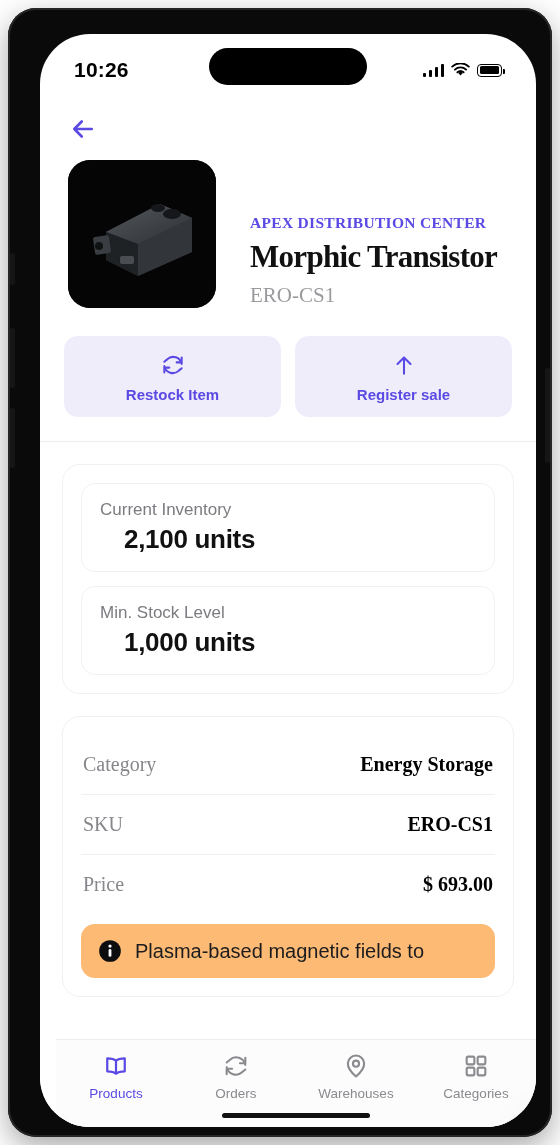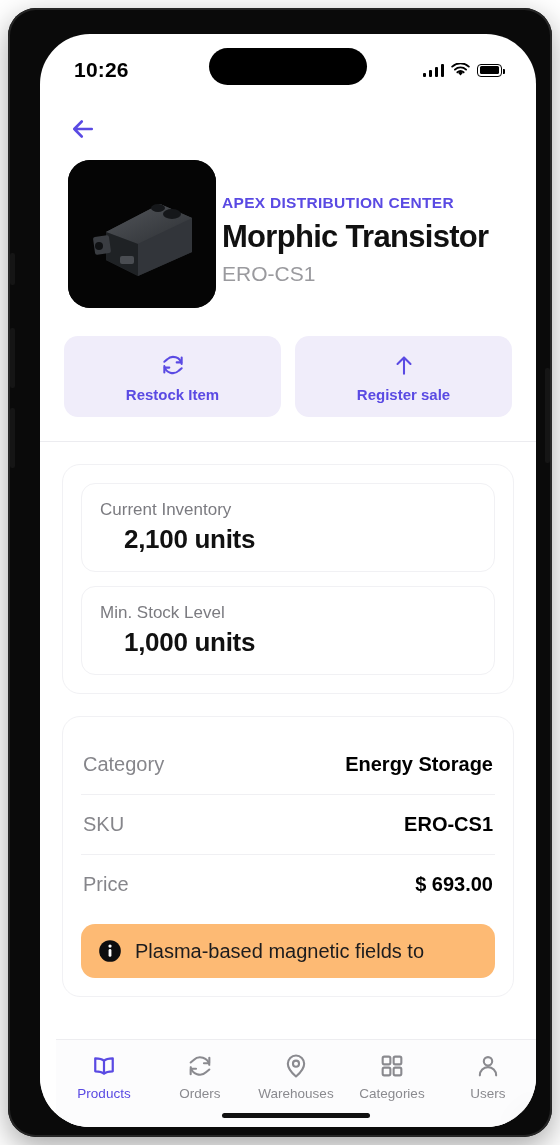--- a/index.html
+++ b/index.html
@@ -47,21 +47,21 @@
   }
   .battery::after{ content:""; position:absolute; right:-3.6px; top:4px; width:2px; height:5px; background:#000; border-radius:0 1px 1px 0; }
   .battery i{ display:block; width:100%; height:100%; background:#000; border-radius:1.5px; }
 
   
   .content{ height:1031px; overflow:hidden; position:relative; background:#fff; }
 
   .back-row{ padding:18px 28px 6px; }
   .back-arrow{ width:30px; height:30px; display:block; cursor:pointer; }
 
-  .product-head{ display:flex; gap:6px; padding:10px 28px 0; align-items:center; }
+  .product-head{ display:flex; gap:34px; padding:10px 28px 0; align-items:flex-end;font-family:Liberation Serif, serif; }
   .thumb{
     width:148px; height:148px; border-radius:22px; background:#050505;
     flex:0 0 auto; position:relative; overflow:hidden;
   }
   .thumb svg{ position:absolute; inset:0; width:100%; height:100%; }
   .head-text{ padding-top:12px; min-width:0; }
   .vendor{ color:#5a4ae3; font-size:15.5px; font-weight:bold; letter-spacing:.3px; }
   .title{ font-size:31px; font-weight:bold; color:#111; letter-spacing:-.7px; margin-top:8px; line-height:1.12; }
   .subtitle{ font-size:21px; color:#9a9a9e; margin-top:8px; }
 
@@ -78,21 +78,21 @@
 
   .card{
     background:#fff; border:1px solid #f1f1f4; border-radius:18px;
     padding:18px; margin-bottom:22px;
   }
   .stat-box{ border:1px solid #f1f1f4; border-radius:14px; padding:16px 18px; margin-bottom:14px; }
   .stat-box:last-child{ margin-bottom:0; }
   .stat-label{ font-size:17px; color:#7b7b80; }
   .stat-value{ font-size:26px; font-weight:bold; color:#111; margin-top:4px; letter-spacing:-.3px;margin-left:24px; }
 
-  .detail-row{ display:flex; justify-content:space-between; align-items:center; padding:18px 2px; }
+  .detail-row{ display:flex; justify-content:space-between; align-items:center; padding:18px 2px;font-family:Liberation Serif, serif; }
   .detail-row + .detail-row{ border-top:1px solid #f0f0f3; }
   .detail-key{ font-size:20px; color:#86868b; }
   .detail-val{ font-size:20px; font-weight:bold; color:#000000; }
 
   .info-box{
     background:#fdba74; border-radius:14px; padding:14px 16px;
     display:flex; align-items:center; gap:12px; margin-top:10px;
   }
   .info-icon{ flex:0 0 auto; }
   .info-text{ font-size:20px; color:#1c1c1e; line-height:1.3; }
@@ -268,26 +268,19 @@
           </div>
           <div class="tab">
             <svg width="28" height="28" viewBox="0 0 24 24" fill="none">
               <rect x="4" y="4" width="6.6" height="6.6" rx="1.3" stroke="#8a8a8f" stroke-width="1.8"></rect>
               <rect x="13.4" y="4" width="6.6" height="6.6" rx="1.3" stroke="#8a8a8f" stroke-width="1.8"></rect>
               <rect x="4" y="13.4" width="6.6" height="6.6" rx="1.3" stroke="#8a8a8f" stroke-width="1.8"></rect>
               <rect x="13.4" y="13.4" width="6.6" height="6.6" rx="1.3" stroke="#8a8a8f" stroke-width="1.8"></rect>
             </svg>
             <span class="tab-label">Categories</span>
           </div>
-          <div class="tab">
-            <svg width="28" height="28" viewBox="0 0 24 24" fill="none">
-              <circle cx="12" cy="8" r="3.6" stroke="#8a8a8f" stroke-width="1.8"></circle>
-              <path d="M5 20a7 7 0 0 1 14 0" stroke="#8a8a8f" stroke-width="1.8" stroke-linecap="round"></path>
-            </svg>
-            <span class="tab-label">Users</span>
-          </div>
           <div class="home-indicator"></div>
         </div>
 
       </div>
     </div>
   </div>
 </div>
 
 </body></html>

